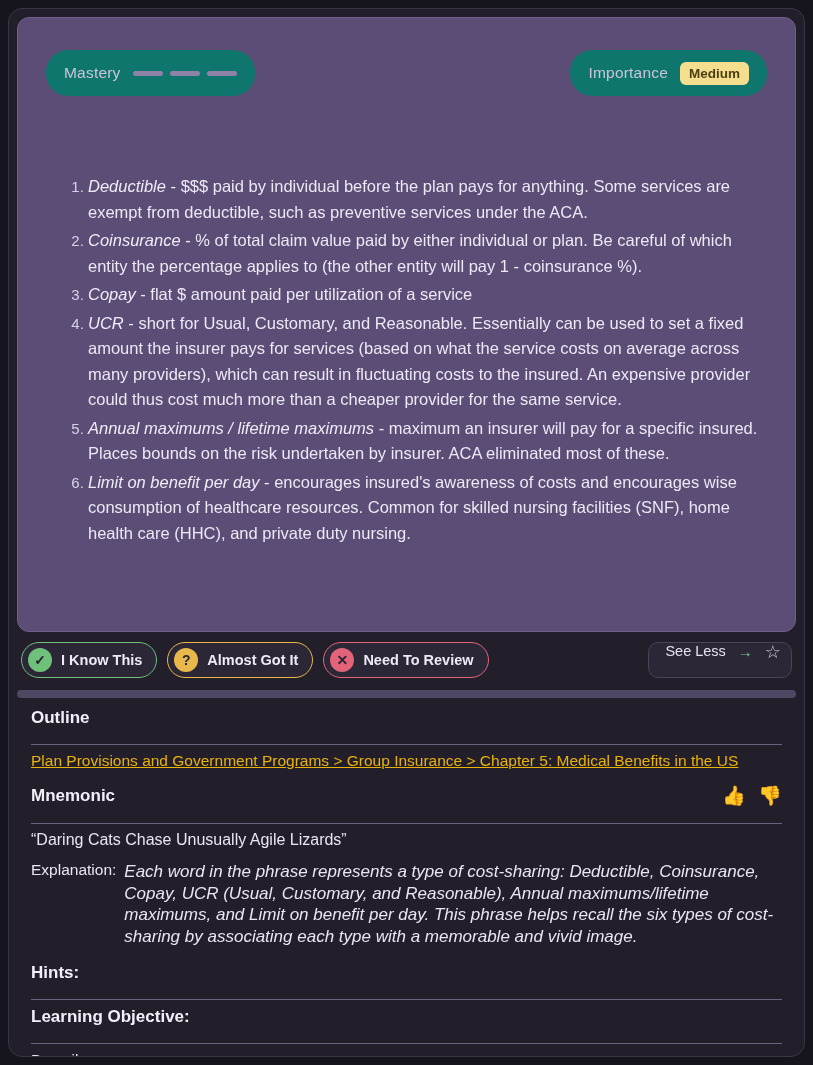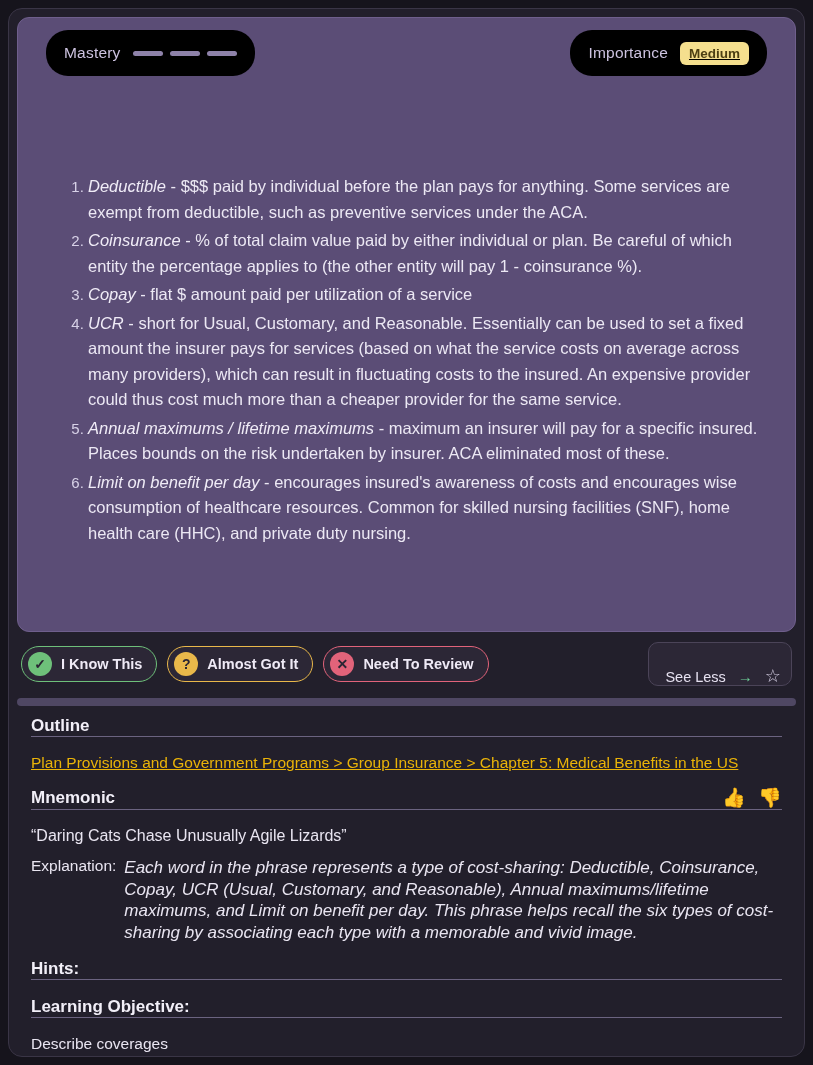--- a/index.html
+++ b/index.html
@@ -31,29 +31,28 @@
     margin: 8px 8px 0 8px;
     height: 615px;
     background: #5b4d76;
     border: 1px solid #6f5f8c;
     border-radius: 12px;
     position: relative;
     flex: none;
   }
   .pill {
     position: absolute;
-    top: 12px;
-    background: #000000;
+    top: 32px;
+    background: #0f766e;
     border-radius: 22px;
     height: 46px;
     display: flex;
     align-items: center;
     padding: 0 18px;
     gap: 12px;
-    text-decoration: underline;
   }
   .pill.mastery { left: 28px; }
   .pill.importance { right: 28px; }
   .pill-label {
     color: #cdc3e0;
     font-size: 15.5px;
     letter-spacing: .2px;
   }
   .bars { display: flex; gap: 7px; align-items: center; }
   .bar {
@@ -117,22 +116,22 @@
     flex: none;
   }
   .act.know { border-color: #6ec07a; }
   .act.know .circ { background: #6ec07a; }
   .act.almost { border-color: #e9b84a; }
   .act.almost .circ { background: #e9b84a; }
   .act.review { border-color: #e2637a; }
   .act.review .circ { background: #e2637a; }
 
   .see-less {
-    display: flex; align-items: flex-end; gap: 12px;
-    height: 44px;
+    display: flex; align-items: flex-start; gap: 12px;
+    height: 36px;
     padding: 0 10px 0 16px;
     border-radius: 10px;
     border: 1.5px solid #4b4458;
     background: #2c2736;
     color: #e6e1f0;
     font-size: 14.5px;
   }
   .see-less .arrow { color: #6fd39a; font-size: 15px; }
   .star { color: #cfc8dd; font-size: 18px; line-height: 1; }
 
@@ -147,23 +146,23 @@
   
   .details {
     padding: 4px 22px 10px 22px;
     color: #e9e5f1;
     overflow: hidden;
   }
   .sec-title {
     font-size: 17px;
     font-weight: bold;
     color: #f2eff8;
-    padding-bottom: 0;
+    padding-bottom: 16px;
     border-bottom: 1px solid #6b6380;
-    margin-bottom: 17px;
+    margin-bottom: 7px;
   }
   .sec-title.inline-row {
     display: flex; align-items: center; justify-content: space-between;
   }
   .vote { display: flex; gap: 12px; align-items: center; }
   .vote .up { color: #6ec07a; font-size: 19px; }
   .vote .down { color: #e2637a; font-size: 19px; }
 
   .breadcrumb {
     font-size: 15.5px;

